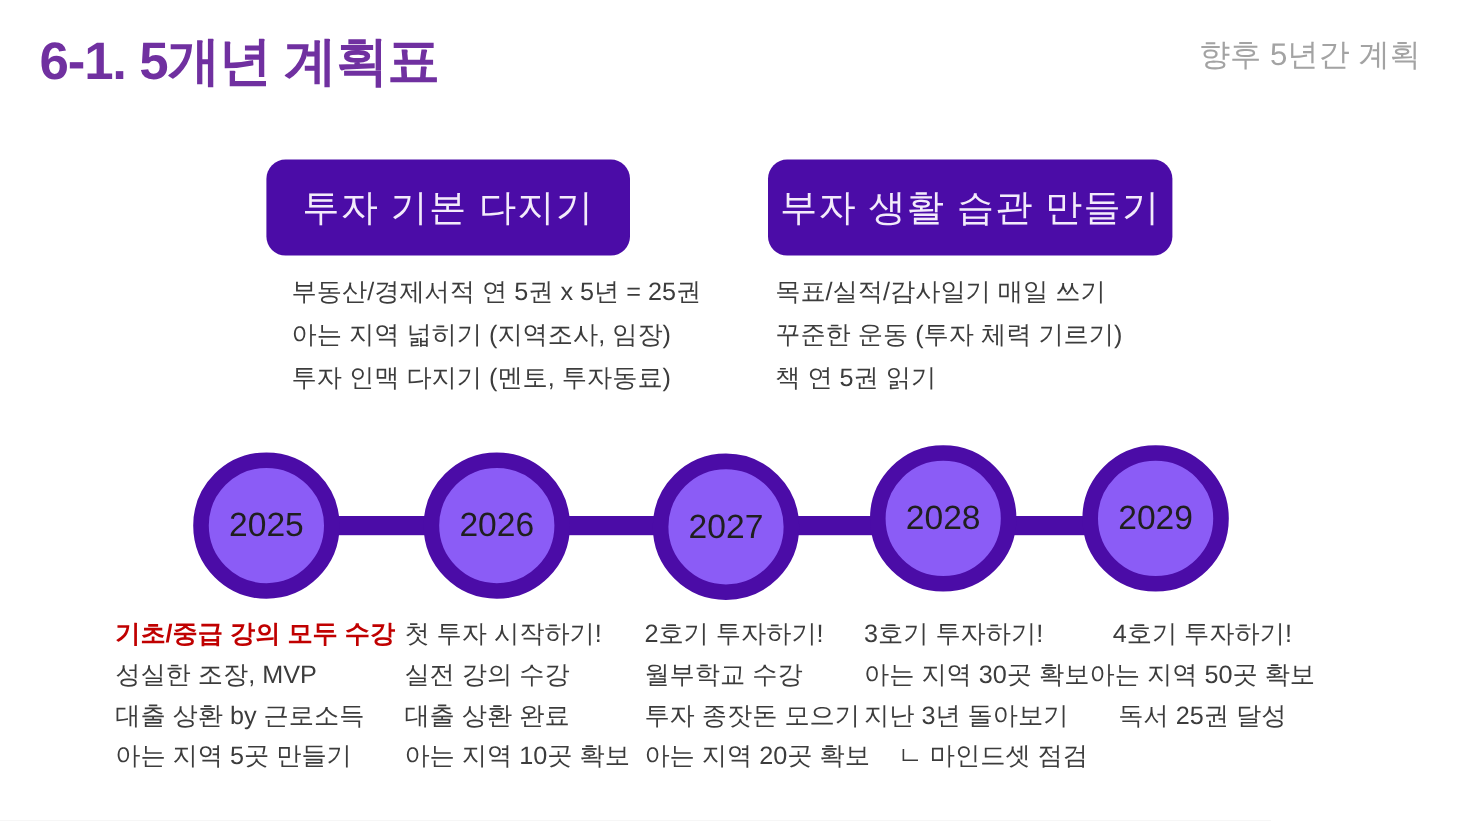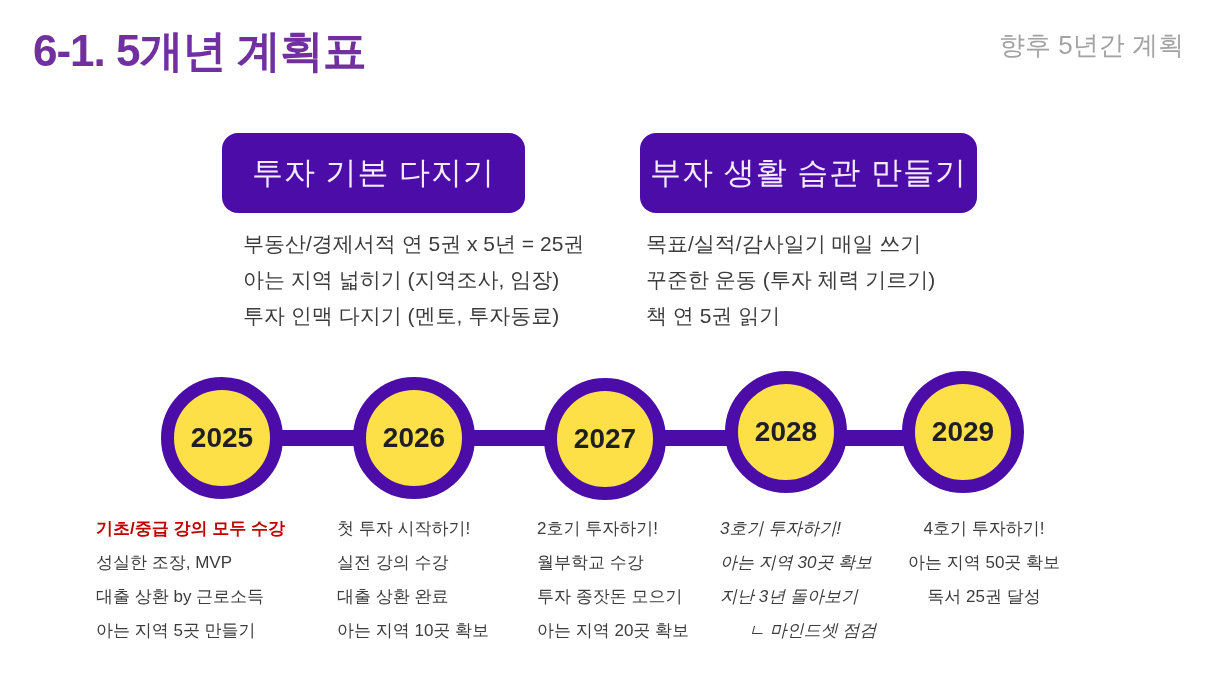--- a/index.html
+++ b/index.html
@@ -39,39 +39,39 @@
   }
   .section-list.l1{left:203px;margin-left:40px;}
   .section-list.l2{left:646px;}
   
   .tl-bar{
     position:absolute;left:222px;top:430px;width:741px;height:16px;
     background:#4B0CA7;
   }
   .tl-circle{
     position:absolute;width:96px;height:96px;
-    background:#fde047;border:13px solid #4B0CA7;border-radius:50%;
+    background:#8b5cf6;border:13px solid #4B0CA7;border-radius:50%;
     display:flex;align-items:center;justify-content:center;
-    font-size:28px;color:#1F1F1F;font-weight:bold;
+    font-size:28px;color:#1F1F1F;
   }
   .c0{left:161px;top:377px;}
   .c1{left:353px;top:377px;}
   .c2{left:544px;top:378px;}
   .c3{left:725px;top:371px;}
   .c4{left:902px;top:371px;}
   
   .tl-col{
     position:absolute;top:512px;
-    font-size:17px;color:#3C3C3C;line-height:34px;
+    font-size:21px;color:#3C3C3C;line-height:34px;
     white-space:nowrap;
   }
   .t0{left:96px;}
   .t1{left:337px;}
   .t2{left:537px;}
-  .t3{left:720px;font-style:italic;}
+  .t3{left:720px;}
   .t4{left:908px;text-align:center;}
   .em-red{color:#C00000;font-weight:700;}
   .indent{padding-left:28px;}
 </style>
 </head>
 <body>
 
 <div class="slide">
 
   <div class="title">6-1. 5개년 계획표</div>

